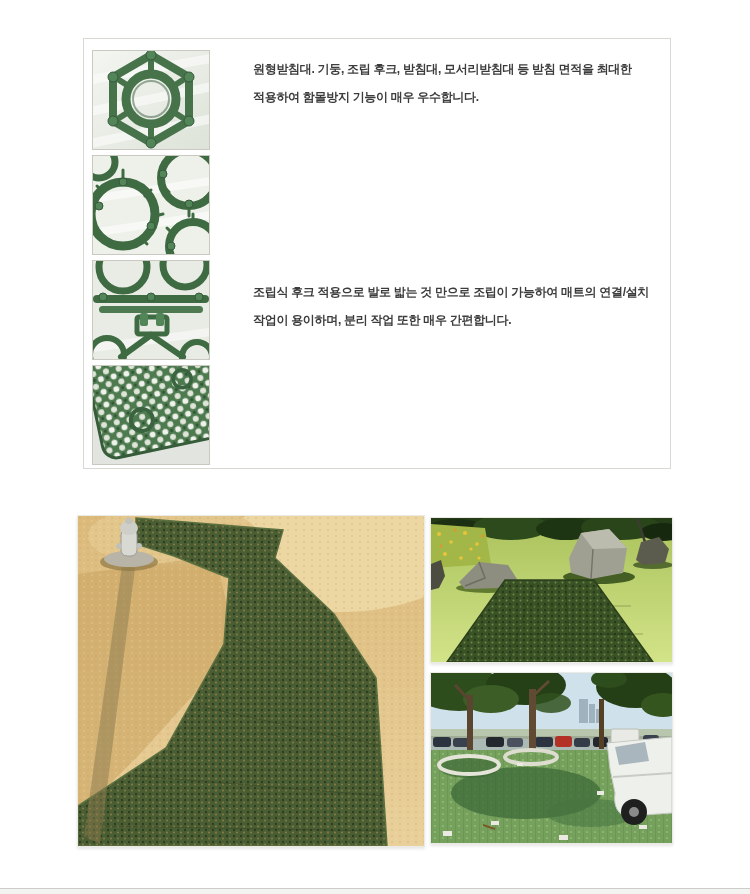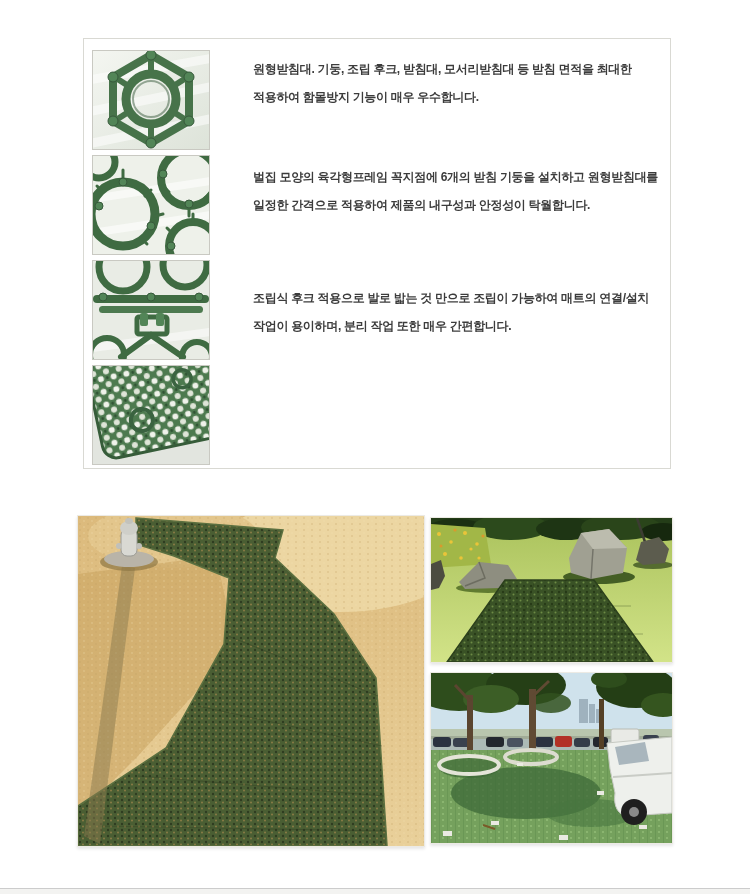--- a/index.html
+++ b/index.html
@@ -17,21 +17,21 @@
     position:absolute;left:8px;width:116px;height:98px;
     border:1px solid #c9c9c2;background:#eef1ec;overflow:hidden;
   }
   .thumb svg{display:block;}
   .feature-text{
     position:absolute;left:169px;width:412px;
     font-size:12px;font-weight:700;color:#3c3c3c;line-height:28px;
     letter-spacing:-0.3px;white-space:pre-line;
   }
   .t1{top:11px}.t2{top:116px}.t3{top:221px}.t4{top:326px}
-  .x1{top:16px}.x2{top:124px}.x3{top:245px}.x4{top:344px}
+  .x1{top:16px}.x2{top:124px}.x3{top:239px}.x4{top:344px}
   
   .photo{
     position:absolute;background:#dcd8d0;border:1px solid #eceae4;
     box-sizing:content-box;box-shadow:0 2px 3px rgba(0,0,0,0.10);
     overflow:hidden;
   }
   .photo svg{display:block;}
   .photo-left{left:77px;top:515px;width:346px;height:330px;}
   .photo-top-right{left:430px;top:517px;width:241px;height:144px;}
   .photo-bottom-right{left:430px;top:672px;width:241px;height:170px;}
@@ -161,22 +161,20 @@
       <g transform="rotate(-12 58 49)">
         <rect x="4" y="-34" width="150" height="118" rx="14" fill="url(#matholes)" stroke="#365c39" stroke-width="3"></rect>
         <circle cx="48" cy="52" r="11" fill="none" stroke="#3a6340" stroke-width="4"></circle>
         <circle cx="96" cy="20" r="9" fill="none" stroke="#3a6340" stroke-width="3.5"></circle>
       </g>
     </svg>
   </div>
 
   <div class="feature-text x1">원형받침대. 기둥, 조립 후크, 받침대, 모서리받침대 등 받침 면적을 최대한
 적용하여 함몰방지 기능이 매우 우수합니다.</div>
-  <div class="feature-text x2">벌집 모양의 육각형프레임 꼭지점에 6개의 받침 기둥을 설치하고 원형받침대를
-일정한 간격으로 적용하여 제품의 내구성과 안정성이 탁월합니다.</div>
   <div class="feature-text x3">조립식 후크 적용으로 발로 밟는 것 만으로 조립이 가능하여 매트의 연결/설치
 작업이 용이하며, 분리 작업 또한 매우 간편합니다.</div>
 </div>
 
 <div class="photo photo-left">
   <svg width="346" height="330" viewBox="0 0 346 330">
     <defs>
       <linearGradient id="sand" x1="0" y1="0" x2="0" y2="1">
         <stop offset="0" stop-color="#dcba7c"></stop>
           <stop offset="1" stop-color="#e9d09a"></stop>

